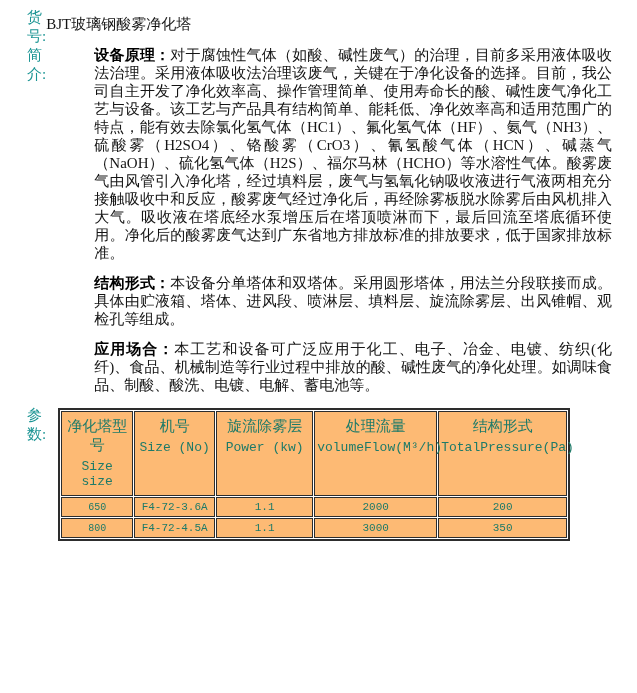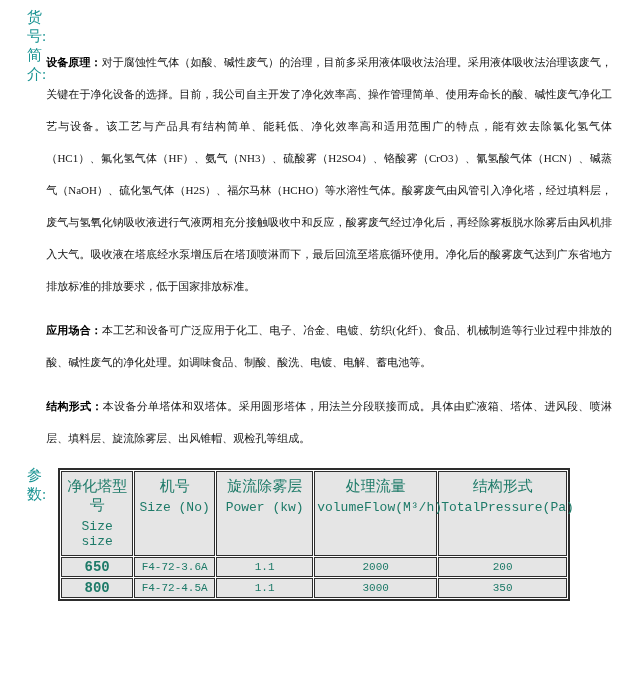--- a/index.html
+++ b/index.html
@@ -10,72 +10,75 @@
   .row { display:flex; align-items:flex-start; }
   .gutter {
     flex:0 0 45px; padding-left:27px;
     color:#1a9493; font-size:15px; line-height:19px; white-space:nowrap;
   }
   .gutter span { display:block; }
   .content { flex:1 1 auto; padding-right:25px; }
 
   .title-line { font-size:15px; line-height:22px; padding-top:5px; color:#141414; }
 
-  .para { font-size:11px; line-height:32px; text-align:justify; margin-bottom:12px; color:#141414; }
+  .para { font-size:15px; line-height:18px; text-align:justify; margin-bottom:12px; color:#141414;margin-left:48px; }
   .para .ph { font-weight:bold; color:#000; }
 
   .table-wrap { padding-left:12px; padding-top:2px; }
   table.specs {
     width:505px; table-layout:fixed;
     border-collapse:separate; border-spacing:1px;
     border:2px solid #2d2d2d; background:#fff;
   }
   table.specs col.c1 { width:72px; }
   table.specs col.c2 { width:81px; }
   table.specs col.c3 { width:97px; }
   table.specs col.c4 { width:123px; }
   table.specs col.c5 { width:129px; }
-  table.specs th, table.specs td { border:1px solid #2d2d2d; background:#e5e5e5; }
+  table.specs th, table.specs td { border:1px solid #2d2d2d; background:#fdba74; }
   table.specs th { padding:5px 2px 6px; text-align:center; font-weight:normal; vertical-align:top; }
   .th-zh { font-size:15px; color:#1d7a68; font-family:"Liberation Serif","DejaVu Serif",serif; }
   .th-en { font-size:13px; color:#1d7a68; margin-top:4px;
            font-family:"Liberation Mono","DejaVu Sans Mono",monospace; }
   table.specs td {
     height:20px; text-align:center; vertical-align:middle;
     font-family:"Liberation Mono","DejaVu Sans Mono",monospace;
     font-size:11px; color:#1d7a68; padding:1px 2px;
   }
-  table.specs td.model { font-weight:bold; font-size:14px; }
+  table.specs td.model { font-weight:normal; font-size:10px; }
 </style>
 </head>
 <body>
 
 <div class="page">
 
   <div class="row">
     <div class="gutter">
       <span>货</span>
       <span>号:</span>
+    </div>
+    <div class="content">
+      <div class="title-line">BJT玻璃钢酸雾净化塔</div>
     </div>
   </div>
 
   <div class="row">
     <div class="gutter">
       <span>简</span>
       <span>介:</span>
     </div>
     <div class="content">
       <p class="para">
         <span class="ph">设备原理：</span><span>对于腐蚀性气体（如酸、碱性废气）的治理，目前多采用液体吸收法治理。采用液体吸收法治理该废气，关键在于净化设备的选择。目前，我公司自主开发了净化效率高、操作管理简单、使用寿命长的酸、碱性废气净化工艺与设备。该工艺与产品具有结构简单、能耗低、净化效率高和适用范围广的特点，能有效去除氯化氢气体（HC1）、氟化氢气体（HF）、氨气（NH3）、硫酸雾（H2SO4）、铬酸雾（CrO3）、氰氢酸气体（HCN）、碱蒸气（NaOH）、硫化氢气体（H2S）、福尔马林（HCHO）等水溶性气体。酸雾废气由风管引入净化塔，经过填料层，废气与氢氧化钠吸收液进行气液两相充分接触吸收中和反应，酸雾废气经过净化后，再经除雾板脱水除雾后由风机排入大气。吸收液在塔底经水泵增压后在塔顶喷淋而下，最后回流至塔底循环使用。净化后的酸雾废气达到广东省地方排放标准的排放要求，低于国家排放标准。</span>
       </p>
       <p class="para">
-        <span class="ph">应用场合：</span><span>本工艺和设备可广泛应用于化工、电子、冶金、电镀、纺织(化纤)、食品、机械制造等行业过程中排放的酸、碱性废气的净化处理。如调味食品、制酸、酸洗、电镀、电解、蓄电池等。</span>
+        <span class="ph">结构形式：</span><span>本设备分单塔体和双塔体。采用圆形塔体，用法兰分段联接而成。具体由贮液箱、塔体、进风段、喷淋层、填料层、旋流除雾层、出风锥帽、观检孔等组成。</span>
       </p>
       <p class="para">
-        <span class="ph">结构形式：</span><span>本设备分单塔体和双塔体。采用圆形塔体，用法兰分段联接而成。具体由贮液箱、塔体、进风段、喷淋层、填料层、旋流除雾层、出风锥帽、观检孔等组成。</span>
+        <span class="ph">应用场合：</span><span>本工艺和设备可广泛应用于化工、电子、冶金、电镀、纺织(化纤)、食品、机械制造等行业过程中排放的酸、碱性废气的净化处理。如调味食品、制酸、酸洗、电镀、电解、蓄电池等。</span>
       </p>
     </div>
   </div>
 
   <div class="row">
     <div class="gutter">
       <span>参</span>
       <span>数:</span>
     </div>
     <div class="content table-wrap">

